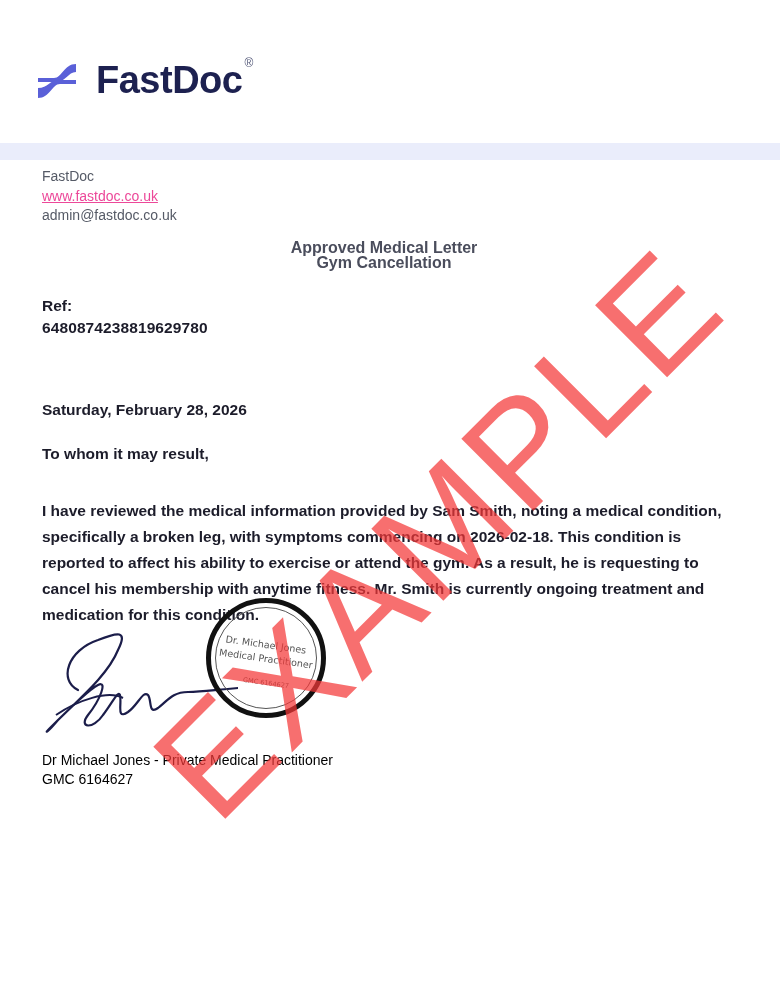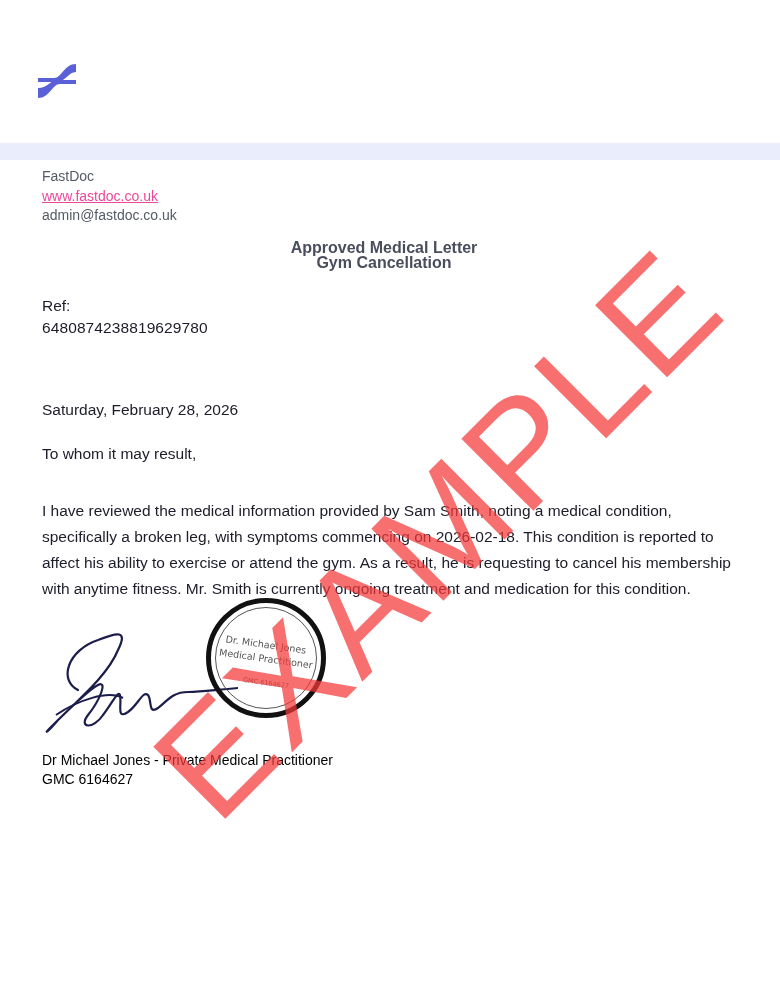--- a/index.html
+++ b/index.html
@@ -14,21 +14,21 @@
 
   .band { position: absolute; left: 0; top: 143px; width: 780px; height: 17px; background: #eaedfb; }
 
   .sender { position: absolute; left: 42px; top: 167px; font-size: 14px; line-height: 19.5px; color: #555a66; }
   .sender a { color: #ec4899; text-decoration: underline; }
 
   .title { position: absolute; left: 0; width: 768px; text-align: center; font-weight: bold; font-size: 16px; color: #4a4d5c; }
   .title-1 { top: 239px; }
   .title-2 { top: 254px; }
 
-  .body-text { position: absolute; left: 42px; font-size: 15.5px; color: #1c1c2a; line-height: 20px; }
+  .body-text { position: absolute; left: 42px; font-size: 15.5px; color: #1c1c2a; line-height: 20px; font-weight: bold; }
   .ref-label { top: 296px; }
   .ref-value { top: 318px; letter-spacing: 0.1px; }
   .date { top: 400px; }
   .salutation { top: 444px; }
   .paragraph { top: 498px; width: 700px; line-height: 26px; }
 
   .signature { position: absolute; left: 38px; top: 620px; width: 200px; height: 120px; }
   .stamp { position: absolute; left: 206px; top: 598px; width: 120px; height: 120px; border-radius: 50%; border: 5px solid #111; }
   .stamp-inner { position: absolute; left: 4px; top: 4px; right: 4px; bottom: 4px; border-radius: 50%; border: 1.5px solid #555; }
   .stamp-text { position: absolute; left: 0; width: 100%; text-align: center; font-family: "DejaVu Sans", sans-serif; color: #555; transform: rotate(8deg); }
@@ -44,20 +44,21 @@
 </style>
 </head>
 <body>
 
 <div class="header">
   <div class="logo">
     <svg class="logo-mark" viewBox="0 0 42 44">
       <path d="M2 20 L18 20 C26 20 28 6 40 6 L40 14 C32 14 30 24 20 24 L2 24 Z" fill="#5a60d8"></path>
       <path d="M2 30 C12 30 14 22 22 22 L40 22 L40 26 L24 26 C16 26 14 40 2 40 Z" fill="#5a60d8"></path>
     </svg>
+    <span class="logo-text"><span>FastDoc</span><span class="logo-reg">®</span></span>
   </div>
 </div>
 
 <div class="band"></div>
 
 <div class="sender">
   <div>FastDoc</div>
   <div><a>www.fastdoc.co.uk</a></div>
   <div>admin@fastdoc.co.uk</div>
 </div>

